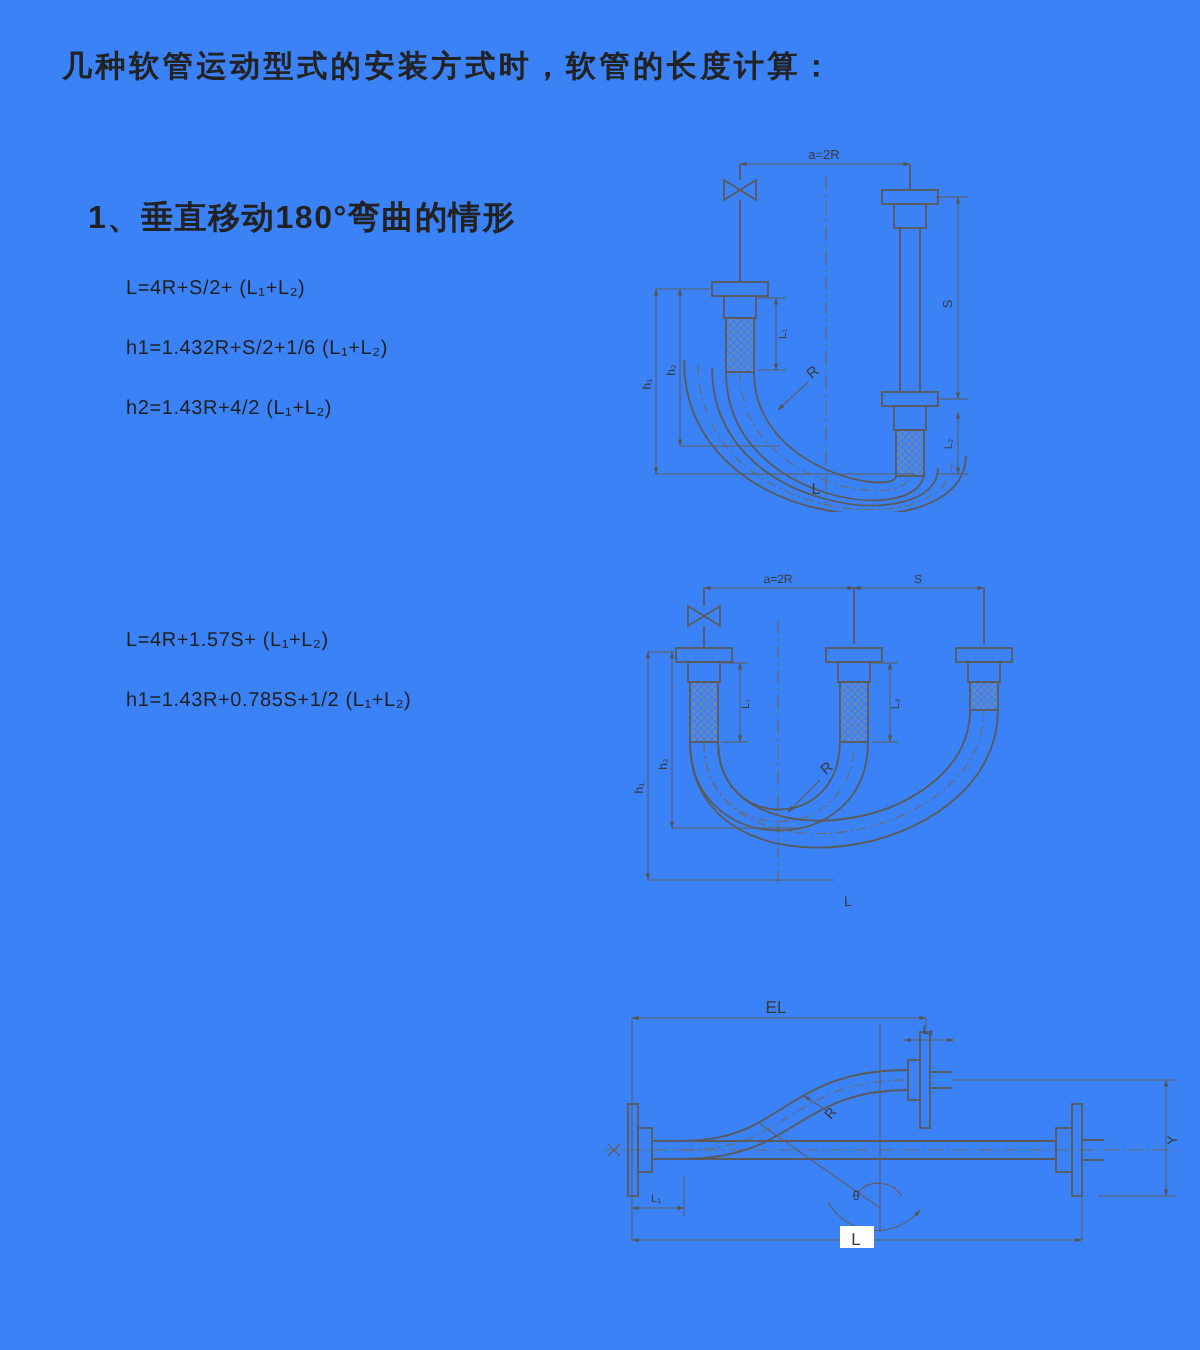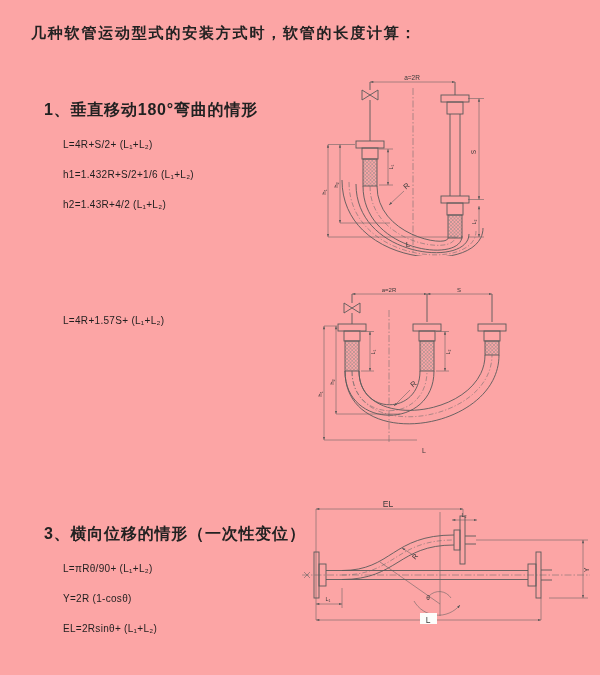--- a/index.html
+++ b/index.html
@@ -3,21 +3,21 @@
 <meta charset="utf-8">
 <style>
   html,body{margin:0;padding:0;}
   body{
     width:600px;height:675px;
     background:#fdfdfb;
     font-family:"Liberation Sans","DejaVu Sans",sans-serif;
     color:#2a2a2a;
     overflow:hidden;
   }
-  .page{position:relative;width:600px;height:675px;background:#fca5a5;}
+  .page{position:relative;width:600px;height:675px;background:#3b82f6;}
   .title{
     position:absolute;left:31px;top:24px;
     font-size:15px;font-weight:700;letter-spacing:1.8px;color:#222;
     white-space:nowrap;
   }
   .sec{position:absolute;left:44px;width:275px;}
   .sec-heading{
     font-size:16px;font-weight:700;letter-spacing:0.8px;color:#222;
     height:20px;line-height:20px;margin-bottom:10px;white-space:nowrap;
   }
@@ -42,28 +42,23 @@
 
   <section class="sec" style="top:100px">
     <div class="sec-heading">1、垂直移动180°弯曲的情形</div>
     <div class="formula">L=4R+S/2+ (L₁+L₂)</div>
     <div class="formula">h1=1.432R+S/2+1/6 (L₁+L₂)</div>
     <div class="formula">h2=1.43R+4/2 (L₁+L₂)</div>
   </section>
 
   <section class="sec" style="top:306px">
     <div class="formula">L=4R+1.57S+ (L₁+L₂)</div>
+    <div class="formula">h1=1.43R+0.785S+1/2 (L₁+L₂)</div>
   </section>
 
-  <section class="sec" style="top:524px">
-    <div class="sec-heading">3、横向位移的情形（一次性变位）</div>
-    <div class="formula">L=πRθ/90+ (L₁+L₂)</div>
-    <div class="formula">Y=2R (1-cosθ)</div>
-    <div class="formula">EL=2Rsinθ+ (L₁+L₂)</div>
-  </section>
 
   <div class="fig" style="left:318px;top:68px">
     <svg width="207" height="188" viewBox="0 0 207 188">
       <defs>
         <marker id="m1e" markerWidth="7" markerHeight="6" refX="6" refY="2" orient="auto">
             <path d="M0,0L6,2L0,4Z" fill="#555"></path>
           </marker>
         <marker id="m1s" markerWidth="7" markerHeight="6" refX="0" refY="2" orient="auto">
             <path d="M6,0L0,2L6,4Z" fill="#555"></path>
           </marker>

